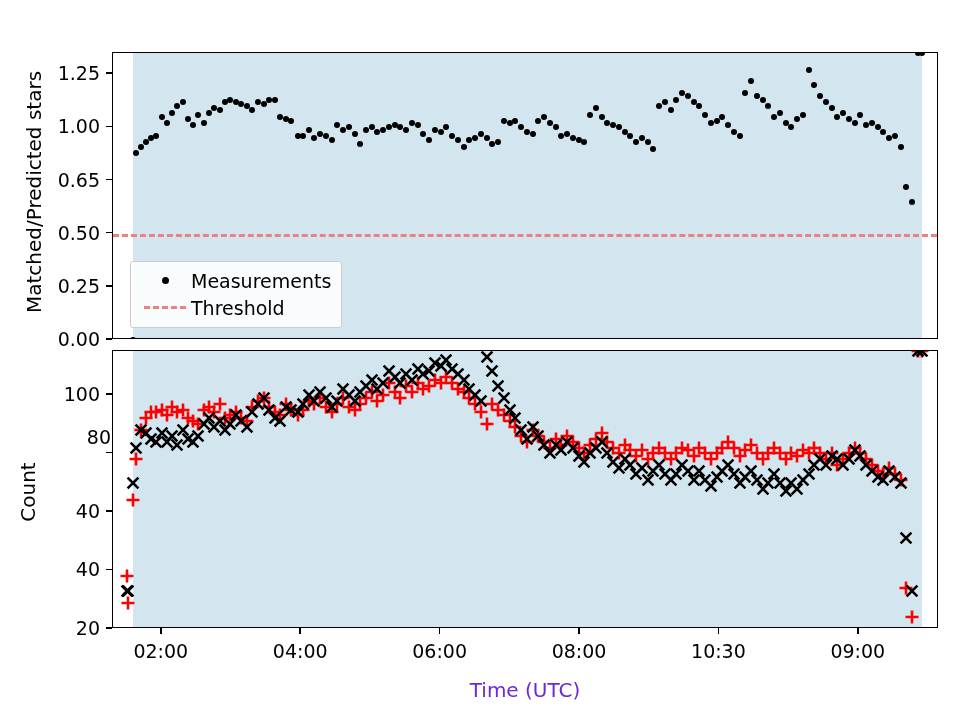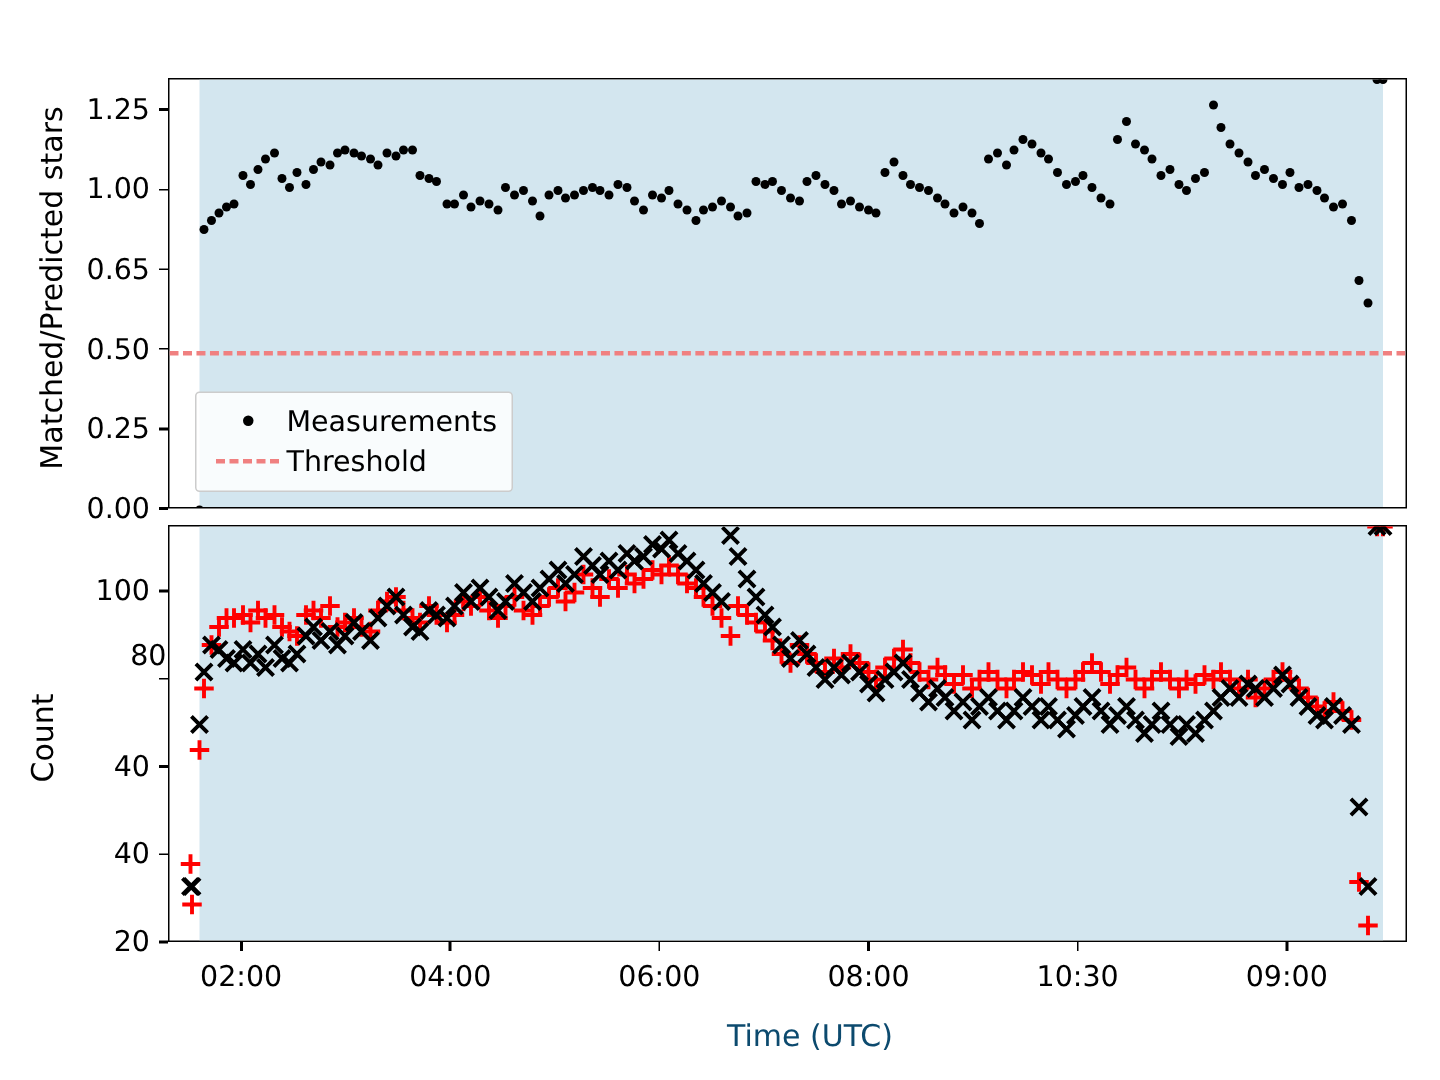--- a/index.html
+++ b/index.html
@@ -129,26 +129,26 @@
     top: 180px;
     width: 280px;
   }
   #ylabel-bottom {
     left: -62px;
     top: 480px;
     width: 180px;
   }
   .xlabel {
     position: absolute;
-    left: 127px;
+    left: 112px;
     top: 678px;
     width: 826px;
     text-align: center;
     font-size: 20px;
-    color: #0c4a6e;
+    color: #6d28d9;
   }
   .legend-box {
     position: absolute;
     box-sizing: border-box;
     background: rgba(255,255,255,0.86);
     border: 1px solid #cccccc;
     border-radius: 3px;
     padding: 5px 10px 6px 8px;
   }
   #legend-top {

